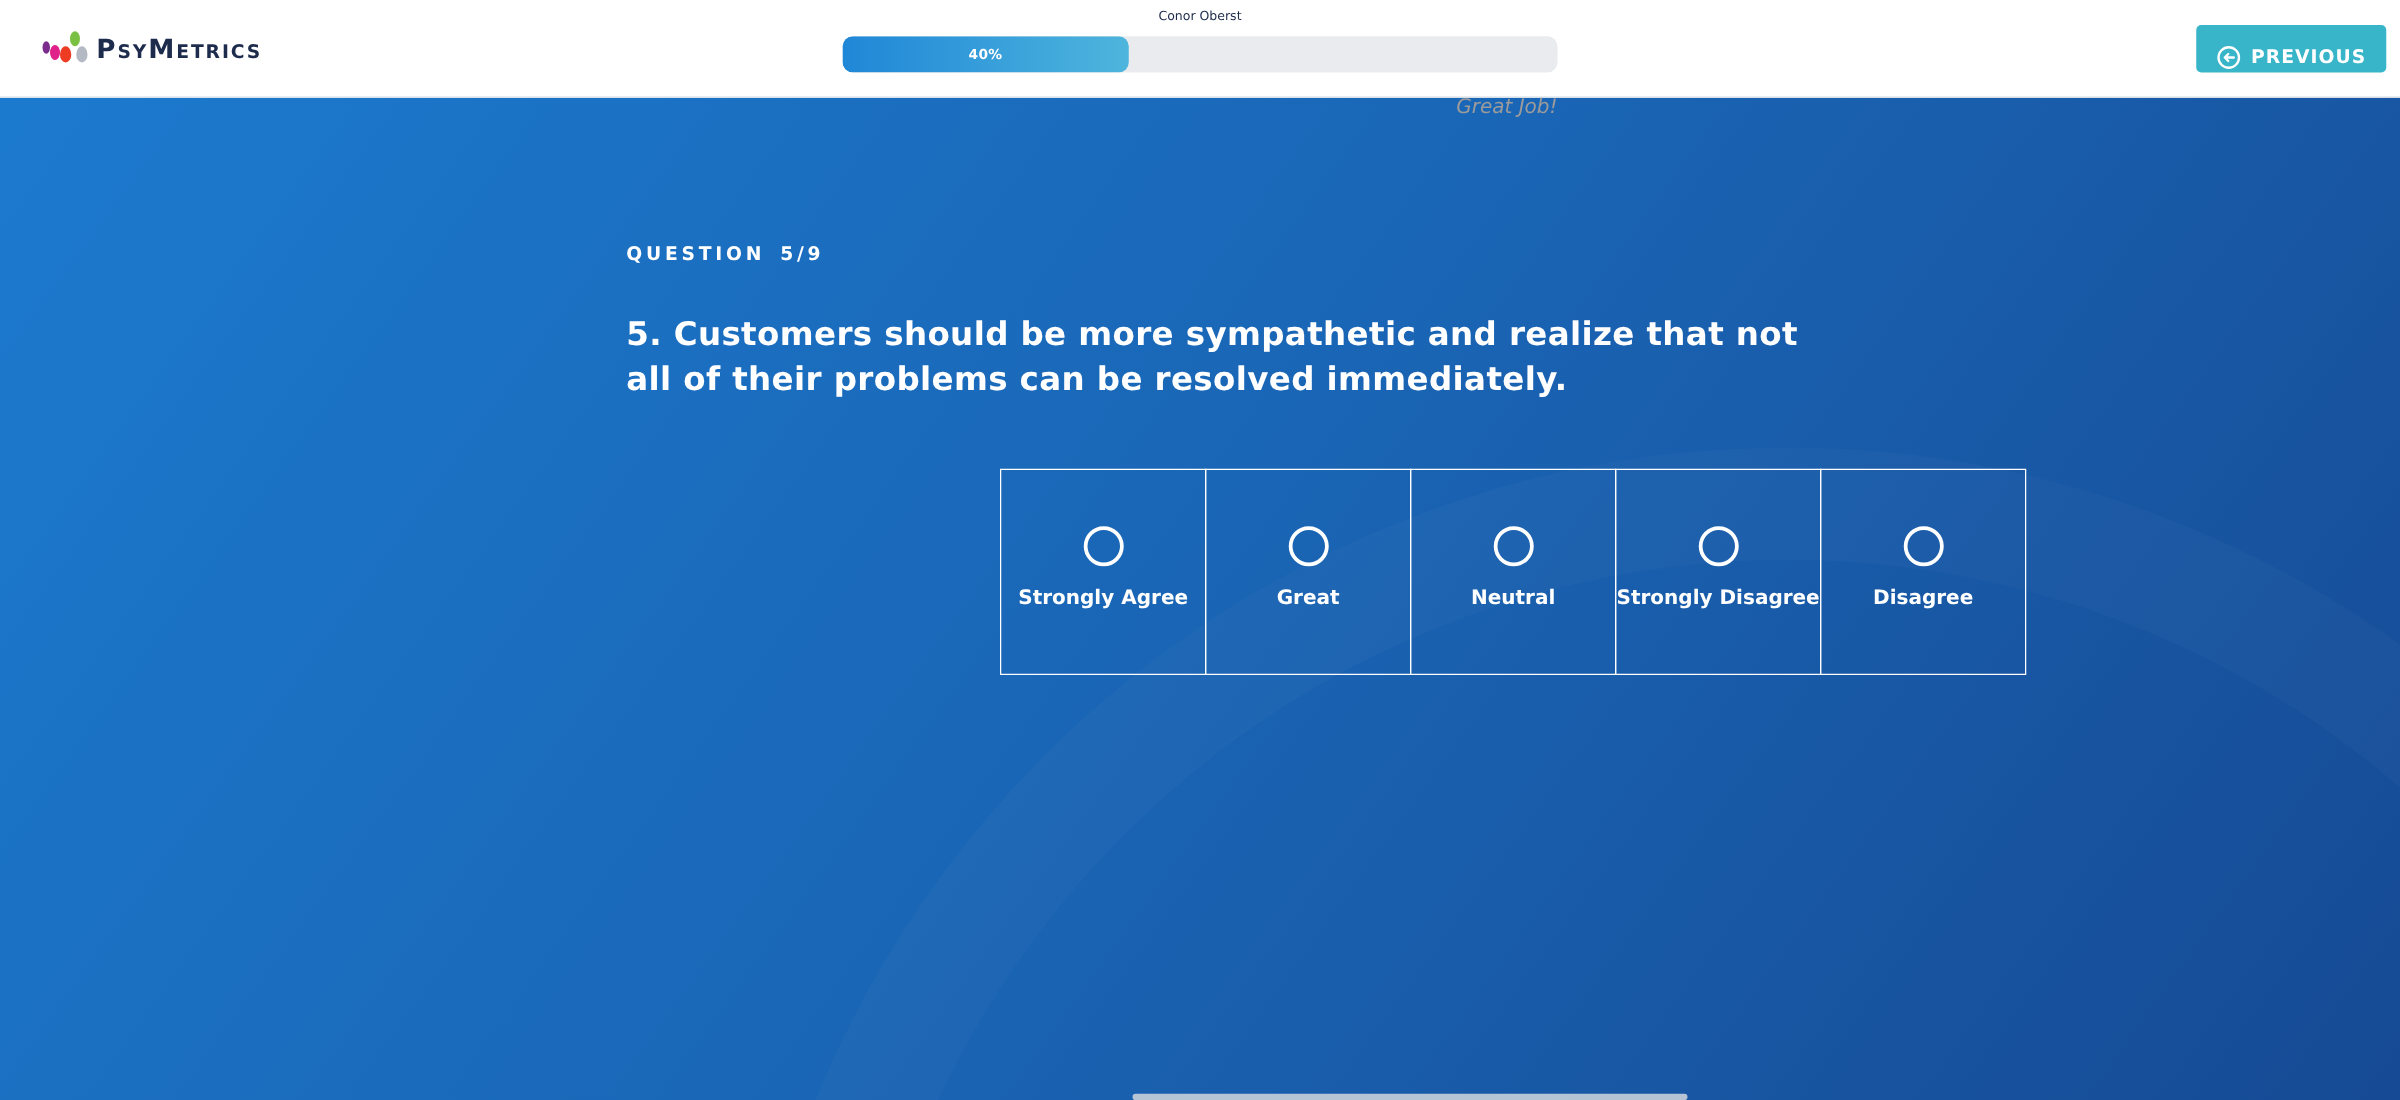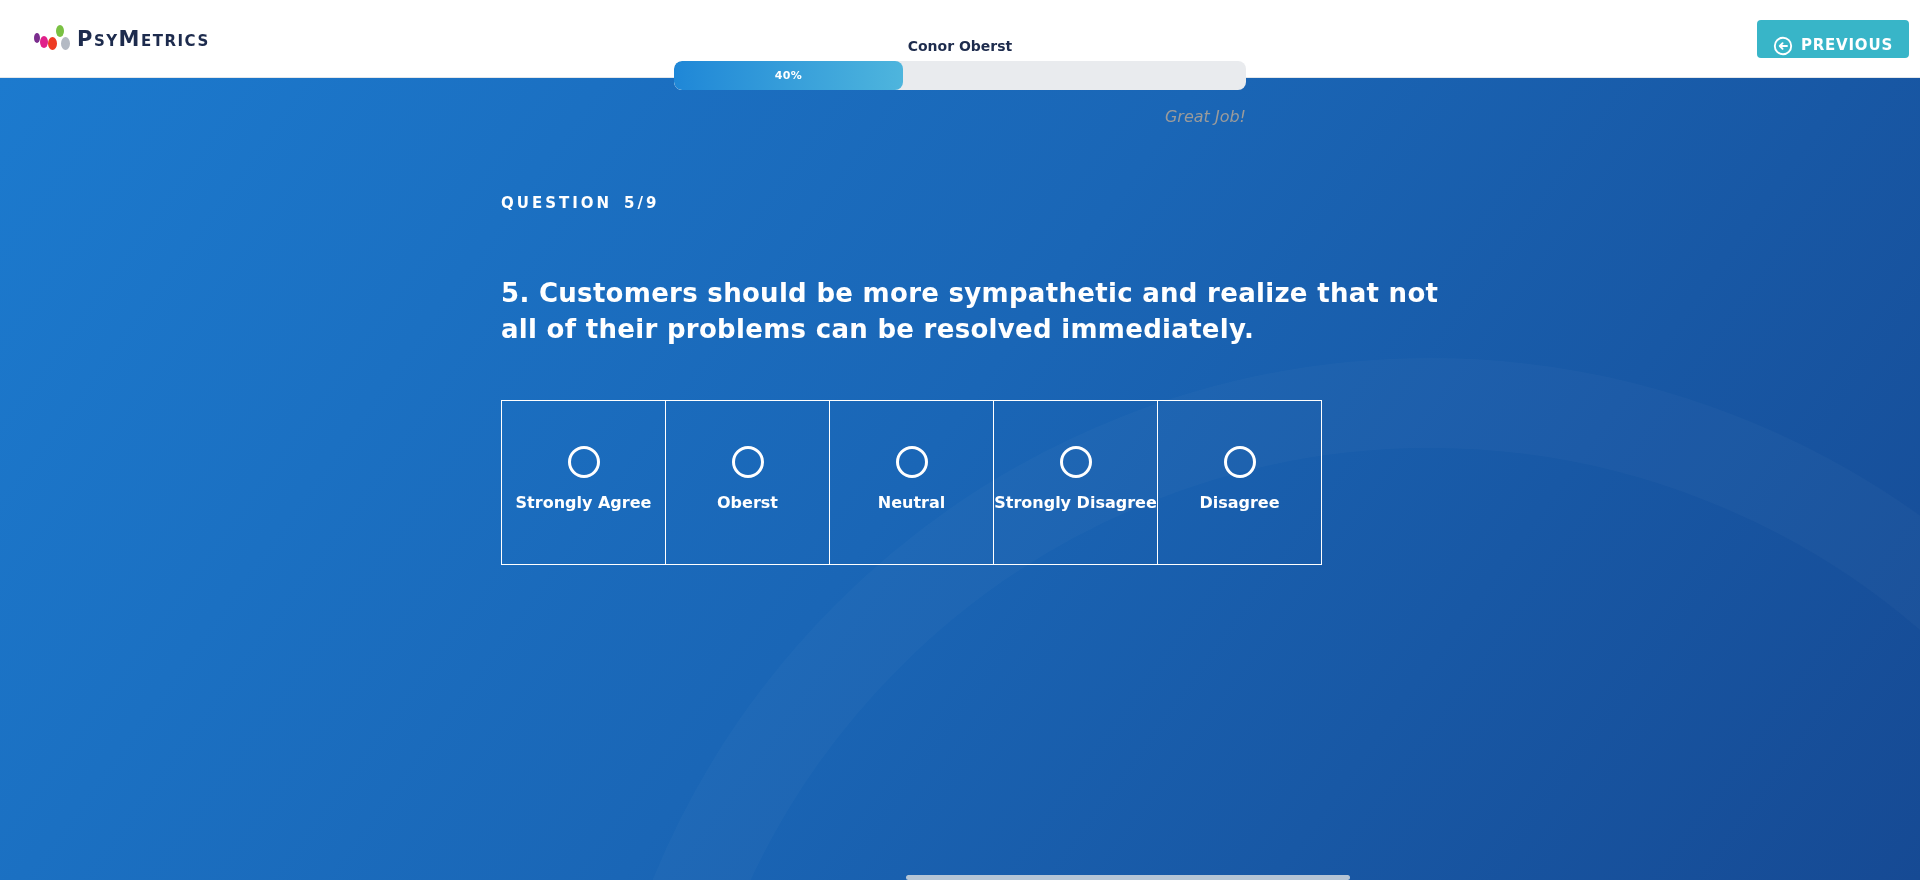--- a/index.html
+++ b/index.html
@@ -36,21 +36,21 @@
   .dot-1{left:0;top:9px;width:6px;height:10px;background:var(--dot-purple);}
   .dot-2{left:6px;top:12px;width:8px;height:12px;background:var(--dot-magenta);}
   .dot-3{left:14px;top:13px;width:9px;height:13px;background:var(--dot-red);}
   .dot-4{left:22px;top:1px;width:8px;height:12px;background:var(--dot-green);}
   .dot-5{left:27px;top:13px;width:9px;height:13px;background:var(--dot-gray);}
   .wordmark{color:var(--brand-navy);font-weight:bold;letter-spacing:1.5px;white-space:nowrap;}
   .wm-big{font-size:21px;}
   .wm-small{font-size:15px;}
 
   .center-block{position:absolute;left:50%;transform:translateX(-50%);top:4px;width:572px;text-align:center;}
-  .user-name{font-size:14px;font-weight:700;color:var(--brand-navy);line-height:20px;margin-top:32px;}
+  .user-name{font-size:10px;font-weight:400;color:var(--brand-navy);line-height:20px;}
   .progress-track{
     margin-top:5px;width:572px;height:29px;background:var(--track-gray);
     border-radius:8px;overflow:hidden;
   }
   .progress-fill{
     height:100%;border-radius:8px;
     background:linear-gradient(90deg,var(--fill-from),var(--fill-to));
     display:flex;align-items:center;justify-content:center;
   }
   .progress-label{font-size:11px;font-weight:bold;color:#fff;letter-spacing:.3px;}
@@ -72,24 +72,24 @@
   main::after{ 
     content:"";position:absolute;width:1500px;height:1500px;border-radius:50%;
     border:90px solid rgba(255,255,255,0.025);right:-350px;top:280px;pointer-events:none;
   }
   .content{margin-left:501px;position:relative;z-index:1;}
   .q-counter{
     padding-top:116px;font-size:15px;font-weight:600;letter-spacing:3px;
     text-transform:uppercase;display:flex;gap:12px;
   }
   .q-text{
-    margin-top:64px;font-size:26px;font-weight:600;line-height:1.38;
+    margin-top:39px;font-size:26px;font-weight:600;line-height:1.38;
     max-width:940px;letter-spacing:.3px;
   }
-  .options{margin-top:52px;display:flex;}
+  .options{margin-top:52px;display:flex;justify-content:center;}
   .cell{
     width:165px;height:165px;border:1px solid #fff;margin-left:-1px;
     display:flex;flex-direction:column;align-items:center;cursor:pointer;
   }
   .cell:first-child{margin-left:0;}
   .radio{
     margin-top:45px;width:32px;height:32px;border:3px solid #fff;border-radius:50%;
     background:transparent;display:inline-block;
   }
   .cell-label{margin-top:15px;font-size:16px;font-weight:bold;white-space:nowrap;}
@@ -147,21 +147,21 @@
 
       <h1 class="q-text">5. Customers should be more sympathetic and realize that not all of their problems can be resolved immediately.</h1>
 
       <div class="options">
         <div class="cell">
           <span class="radio"></span>
           <span class="cell-label">Strongly Agree</span>
         </div>
         <div class="cell">
           <span class="radio"></span>
-          <span class="cell-label">Oberst</span>
+          <span class="cell-label">Great</span>
         </div>
         <div class="cell">
           <span class="radio"></span>
           <span class="cell-label">Neutral</span>
         </div>
         <div class="cell">
           <span class="radio"></span>
           <span class="cell-label">Strongly Disagree</span>
         </div>
         <div class="cell">

